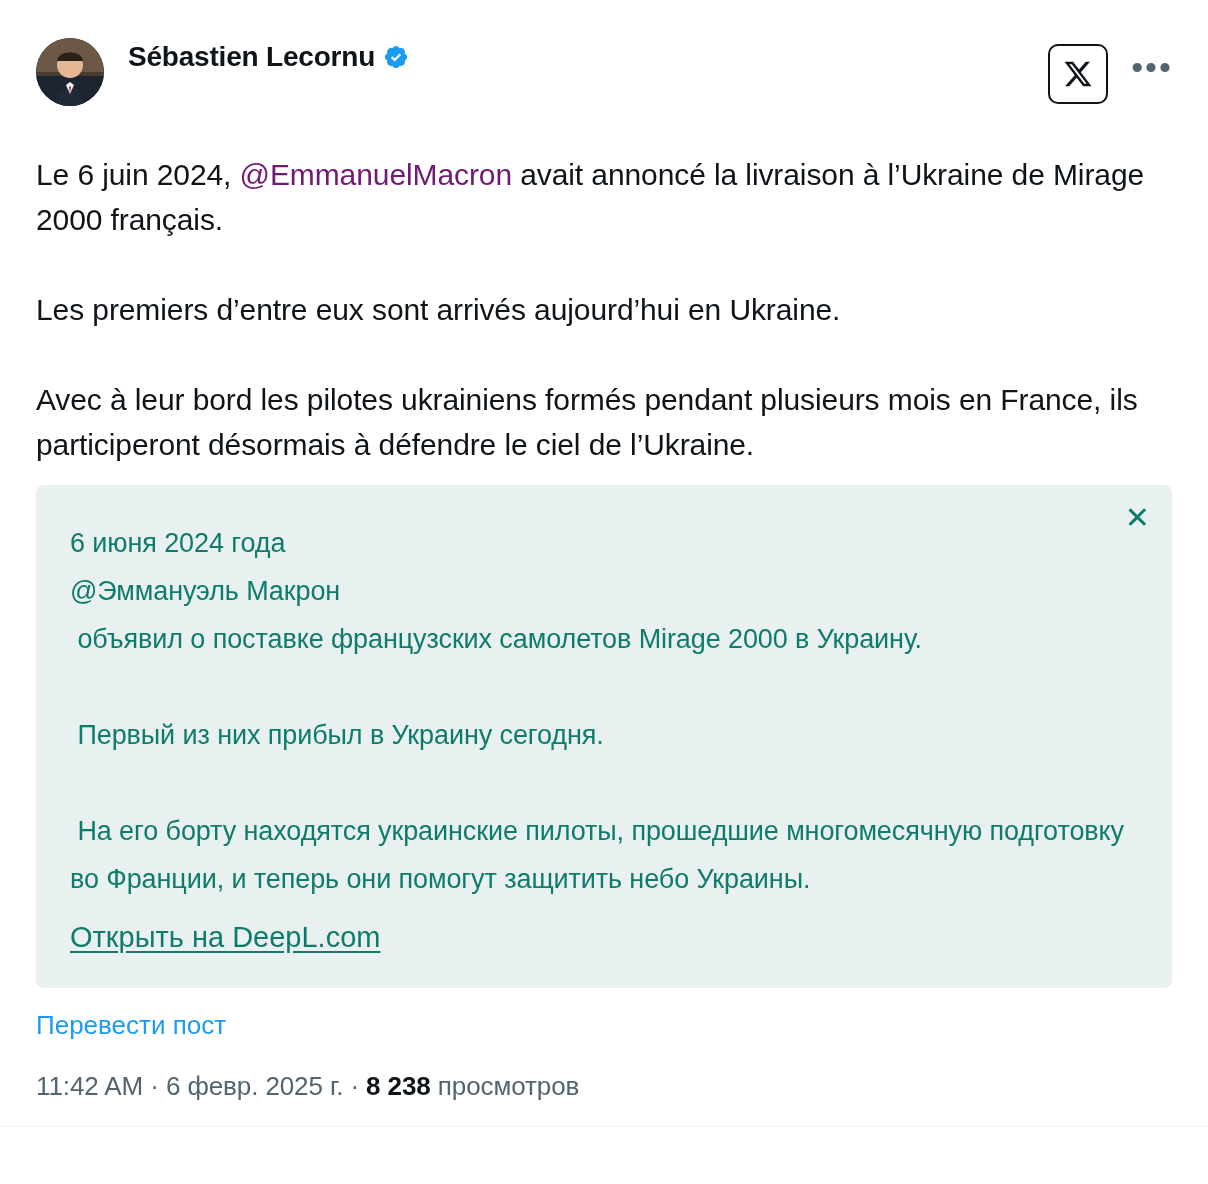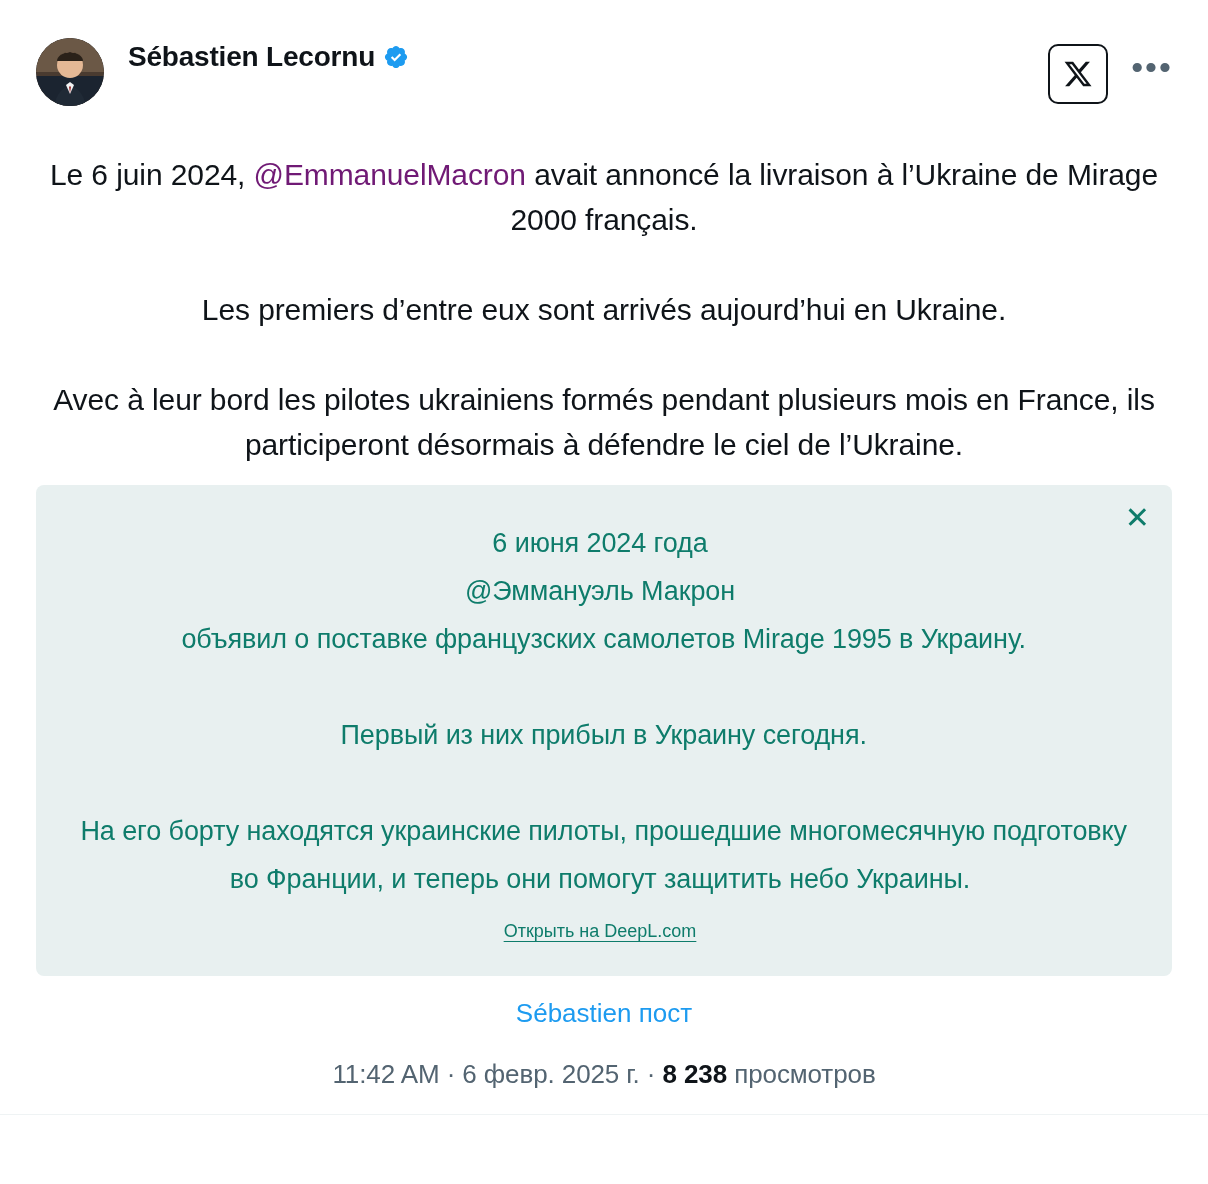--- a/index.html
+++ b/index.html
@@ -13,21 +13,20 @@
     font-family: "Liberation Sans", sans-serif;
     color: #0f1419;
     -webkit-font-smoothing: antialiased;
   }
 
   .tweet {
     position: relative;
     width: 1208px;
     box-sizing: border-box;
     padding: 38px 36px 0 36px;
-    text-align: center;
   }
 
   
   .header {
     display: flex;
     align-items: flex-start;
     position: relative;
     height: 96px;
   }
   .avatar {
@@ -171,21 +170,21 @@
   .translation-text {
     font-size: 27px;
     line-height: 48px;
     color: #0e7c6b;
     white-space: pre-wrap;
     letter-spacing: -0.1px;
   }
   .translation-open {
     display: inline-block;
     margin-top: 18px;
-    font-size: 18px;
+    font-size: 29px;
     color: #0e7c6b;
     text-decoration: underline;
     text-underline-offset: 4px;
   }
 
   .translate-post {
     margin-top: 22px;
     font-size: 26px;
     color: #1d9bf0;
     display: inline-block;
@@ -268,28 +267,28 @@
 
 <span>Avec à leur bord les pilotes ukrainiens formés pendant plusieurs mois en France, ils participeront désormais à défendre le ciel de l’Ukraine.</span></div>
 
   
 
   
   <div class="translation">
     <span class="translation-close">✕</span>
     <div class="translation-text">6 июня 2024 года
 @Эммануэль Макрон
- объявил о поставке французских самолетов Mirage 1995 в Украину.
+ объявил о поставке французских самолетов Mirage 2000 в Украину.
 
  Первый из них прибыл в Украину сегодня.
 
  На его борту находятся украинские пилоты, прошедшие многомесячную подготовку во Франции, и теперь они помогут защитить небо Украины.</div>
     <a class="translation-open" href="#">Открыть на DeepL.com</a>
   </div>
 
   
-  <a class="translate-post" href="#">Sébastien пост</a>
+  <a class="translate-post" href="#">Перевести пост</a>
 
   
   <div class="meta"><span>11:42 AM</span><span> · </span><span>6 февр. 2025 г.</span><span> · </span><span class="views">8 238</span><span> просмотров</span></div>
 
   <div class="bottom-divider"></div>
 </div>
 
 </body></html>

